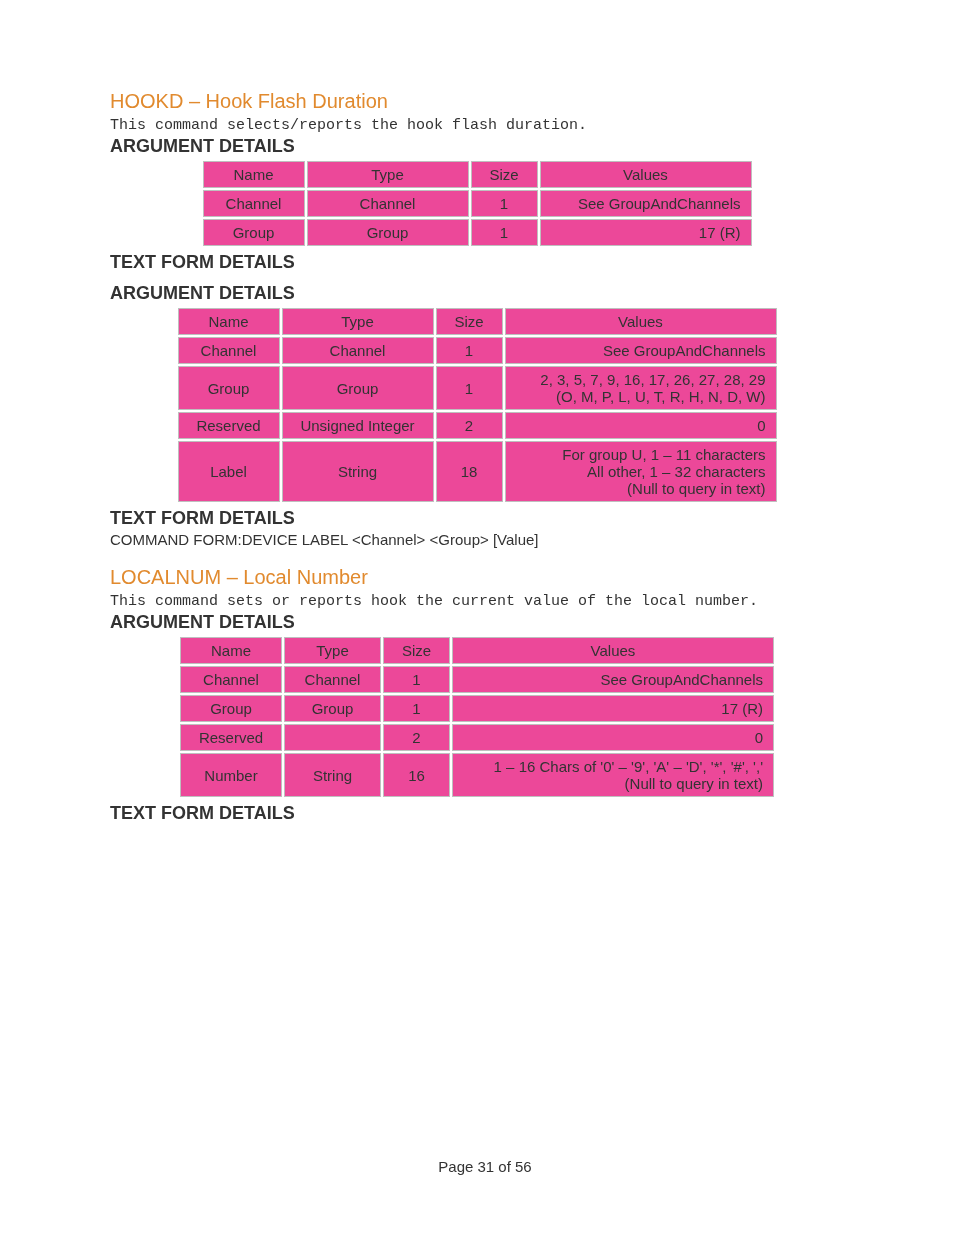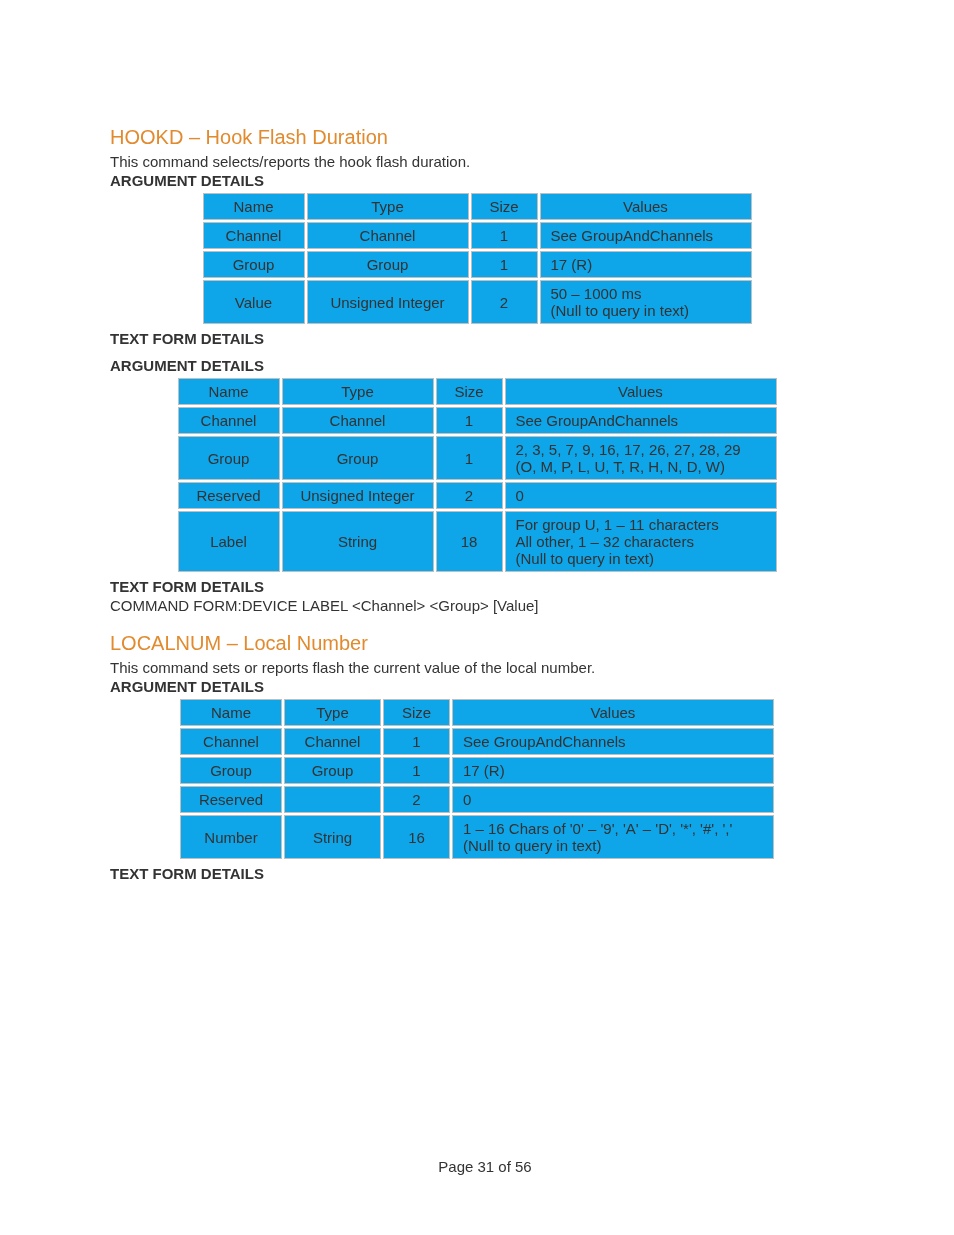--- a/index.html
+++ b/index.html
@@ -7,58 +7,59 @@
     padding: 0;
     font-family: Arial, Helvetica, sans-serif;
     font-size: 15px;
     color: #333;
     background: #fff;
   }
   .page {
     width: 954px;
     min-height: 1235px;
     box-sizing: border-box;
-    padding: 120px 110px 60px 110px;
+    padding: 84px 110px 60px 110px;
     position: relative;
   }
   h2.cmd-title {
     font-weight: normal;
     color: #e18a2e;
     font-size: 20px;
     margin: 6px 0 2px 0;
   }
   p.desc {
     margin: 4px 0 2px 0;
     font-size: 15px;
     color: #333;
+    font-family: Liberation Mono, monospace;
   }
   .label-strong {
     font-weight: bold;
     margin: 2px 0 2px 0;
-    font-size: 15px;
+    font-size: 18px;
   }
   table.arg-table {
     border-collapse: separate;
     border-spacing: 2px;
     margin: 0 auto 4px auto;
   }
   table.arg-table th,
   table.arg-table td {
     border: 1px solid #bfbfbf;
     padding: 4px 10px;
     font-size: 15px;
     text-align: center;
     vertical-align: middle;
     font-weight: normal;
     color: #333;
-    background:#0ea5e9;
+    background:#ec4899;
     margin-left:11px;
   }
   table.arg-table td.values {
-    text-align: left;
+    text-align: right;
   }
   .cmd-form {
     font-size: 15px;
     margin: 2px 0 18px 0;
     color:#333;
   }
   .section {
     margin-bottom: 10px;
   }
   .footer {
@@ -108,26 +109,20 @@
         <td>Channel</td>
         <td>1</td>
         <td class="values">See GroupAndChannels</td>
       </tr>
       <tr>
         <td>Group</td>
         <td>Group</td>
         <td>1</td>
         <td class="values">17 (R)</td>
       </tr>
-      <tr>
-        <td>Value</td>
-        <td>Unsigned Integer</td>
-        <td>2</td>
-        <td class="values">50 – 1000 ms<br>(Null to query in text)</td>
-      </tr>
     </tbody>
       </table>
     <div class="label-strong">TEXT FORM DETAILS</div>
   </div>
 
   <div class="section">
     <div class="label-strong">ARGUMENT DETAILS</div>
     <table id="label-table" class="arg-table">
       <tbody>
           <tr>
@@ -163,21 +158,21 @@
     </tbody>
       </table>
     <div class="label-strong">TEXT FORM DETAILS</div>
     <div class="cmd-form">
       <span>COMMAND FORM:</span><span>DEVICE LABEL &lt;Channel&gt; &lt;Group&gt; [Value]</span>
     </div>
   </div>
 
   <div class="section">
     <h2 class="cmd-title">LOCALNUM – Local Number</h2>
-    <p class="desc">This command sets or reports flash the current value of the local number.</p>
+    <p class="desc">This command sets or reports hook the current value of the local number.</p>
     <div class="label-strong">ARGUMENT DETAILS</div>
     <table id="localnum-table" class="arg-table">
       <tbody>
           <tr>
         <th>Name</th>
         <th>Type</th>
         <th>Size</th>
         <th>Values</th>
       </tr>
       <tr>

